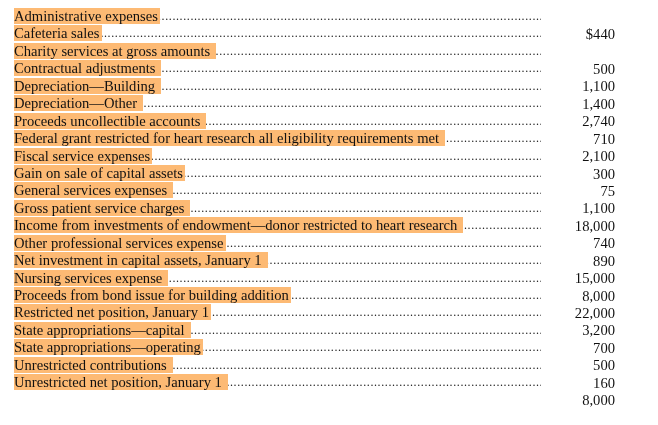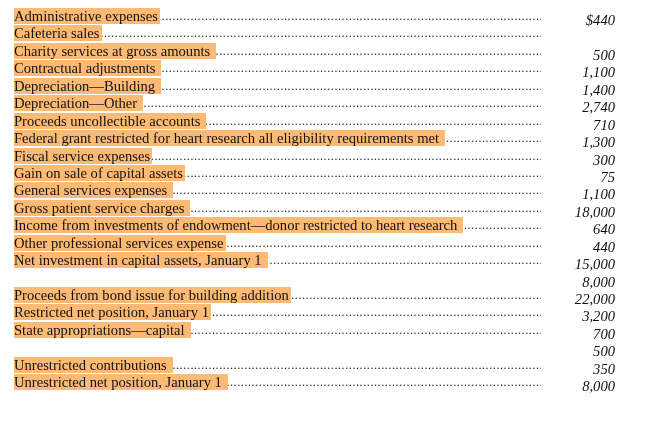--- a/index.html
+++ b/index.html
@@ -54,24 +54,23 @@
       z-index: 1;
       color: #222;
       letter-spacing: 0.6px;
       font-size: 12px;
       overflow: hidden;
       text-align: right;
     }
     .value {
       position: absolute;
       right: 0;
-      top: 4px;
+      top: 18px;
       text-align: right;
       width: 70px;
-      font-style: italic;
     }
   </style>
 </head>
 <body>
 
 <div class="ledger">
   <div class="row">
     <div class="label-wrap"><span class="dots">........................................................................................................................................................................................................................</span><span class="label">Administrative expenses</span></div>
     <span class="value">$440</span>
   </div>
@@ -93,71 +92,71 @@
   <div class="row">
     <div class="label-wrap"><span class="dots">........................................................................................................................................................................................................................</span><span class="label gap">Depreciation—Other</span></div>
     <span class="value">2,740</span>
   </div>
   <div class="row">
     <div class="label-wrap"><span class="dots">........................................................................................................................................................................................................................</span><span class="label gap">Proceeds uncollectible accounts</span></div>
     <span class="value">710</span>
   </div>
   <div class="row">
     <div class="label-wrap"><span class="dots">........................................................................................................................................................................................................................</span><span class="label gap">Federal grant restricted for heart research all eligibility requirements met</span></div>
-    <span class="value">1,300</span>
+    <span class="value">2,100</span>
   </div>
   <div class="row">
     <div class="label-wrap"><span class="dots">........................................................................................................................................................................................................................</span><span class="label">Fiscal service expenses</span></div>
     <span class="value">300</span>
   </div>
   <div class="row">
     <div class="label-wrap"><span class="dots">........................................................................................................................................................................................................................</span><span class="label">Gain on sale of capital assets</span></div>
     <span class="value">75</span>
   </div>
   <div class="row">
     <div class="label-wrap"><span class="dots">........................................................................................................................................................................................................................</span><span class="label gap">General services expenses</span></div>
     <span class="value">1,100</span>
   </div>
   <div class="row">
     <div class="label-wrap"><span class="dots">........................................................................................................................................................................................................................</span><span class="label gap">Gross patient service charges</span></div>
     <span class="value">18,000</span>
   </div>
   <div class="row">
     <div class="label-wrap"><span class="dots">........................................................................................................................................................................................................................</span><span class="label gap">Income from investments of endowment—donor restricted to heart research</span></div>
-    <span class="value">640</span>
+    <span class="value">740</span>
   </div>
   <div class="row">
     <div class="label-wrap"><span class="dots">........................................................................................................................................................................................................................</span><span class="label">Other professional services expense</span></div>
-    <span class="value">440</span>
+    <span class="value">890</span>
   </div>
   <div class="row">
     <div class="label-wrap"><span class="dots">........................................................................................................................................................................................................................</span><span class="label gap">Net investment in capital assets, January 1</span></div>
     <span class="value">15,000</span>
   </div>
   <div class="row">
-    <div class="label-wrap"><span class="dots">........................................................................................................................................................................................................................</span></div>
+    <div class="label-wrap"><span class="dots">........................................................................................................................................................................................................................</span><span class="label gap">Nursing services expense</span></div>
     <span class="value">8,000</span>
   </div>
   <div class="row">
     <div class="label-wrap"><span class="dots">........................................................................................................................................................................................................................</span><span class="label">Proceeds from bond issue for building addition</span></div>
     <span class="value">22,000</span>
   </div>
   <div class="row">
     <div class="label-wrap"><span class="dots">........................................................................................................................................................................................................................</span><span class="label">Restricted net position, January 1</span></div>
     <span class="value">3,200</span>
   </div>
   <div class="row">
     <div class="label-wrap"><span class="dots">........................................................................................................................................................................................................................</span><span class="label gap">State appropriations—capital</span></div>
     <span class="value">700</span>
   </div>
   <div class="row">
-    <div class="label-wrap"><span class="dots">........................................................................................................................................................................................................................</span></div>
+    <div class="label-wrap"><span class="dots">........................................................................................................................................................................................................................</span><span class="label">State appropriations—operating</span></div>
     <span class="value">500</span>
   </div>
   <div class="row">
     <div class="label-wrap"><span class="dots">........................................................................................................................................................................................................................</span><span class="label gap">Unrestricted contributions</span></div>
-    <span class="value">350</span>
+    <span class="value">160</span>
   </div>
   <div class="row">
     <div class="label-wrap"><span class="dots">........................................................................................................................................................................................................................</span><span class="label gap">Unrestricted net position, January 1</span></div>
     <span class="value">8,000</span>
   </div>
 </div>
 
 </body></html>

